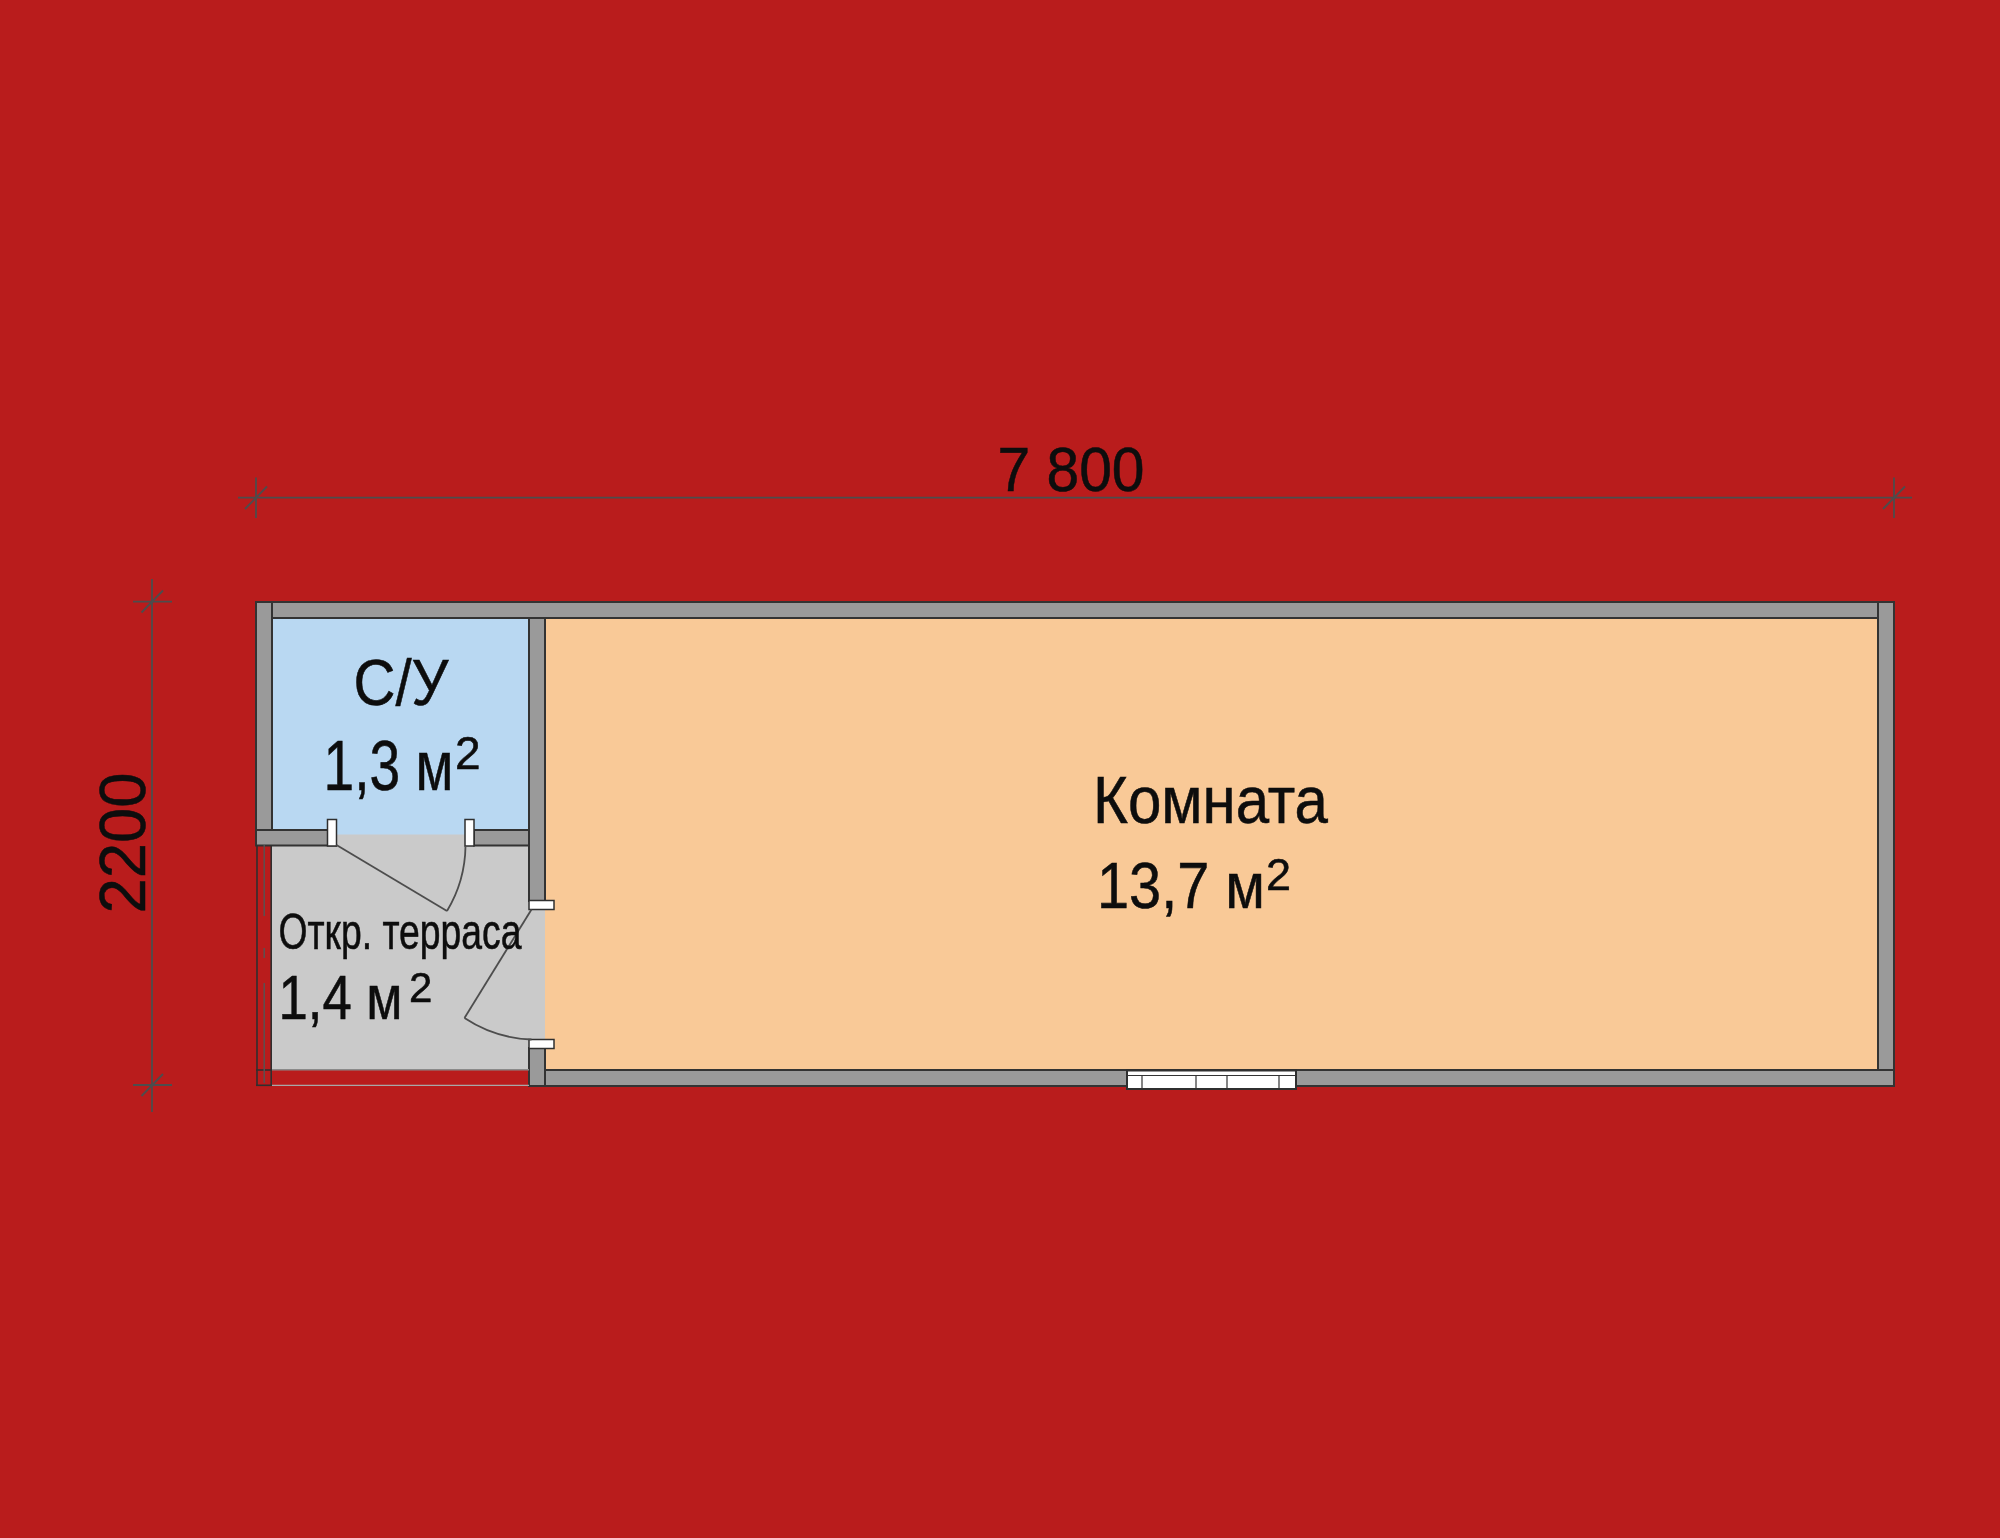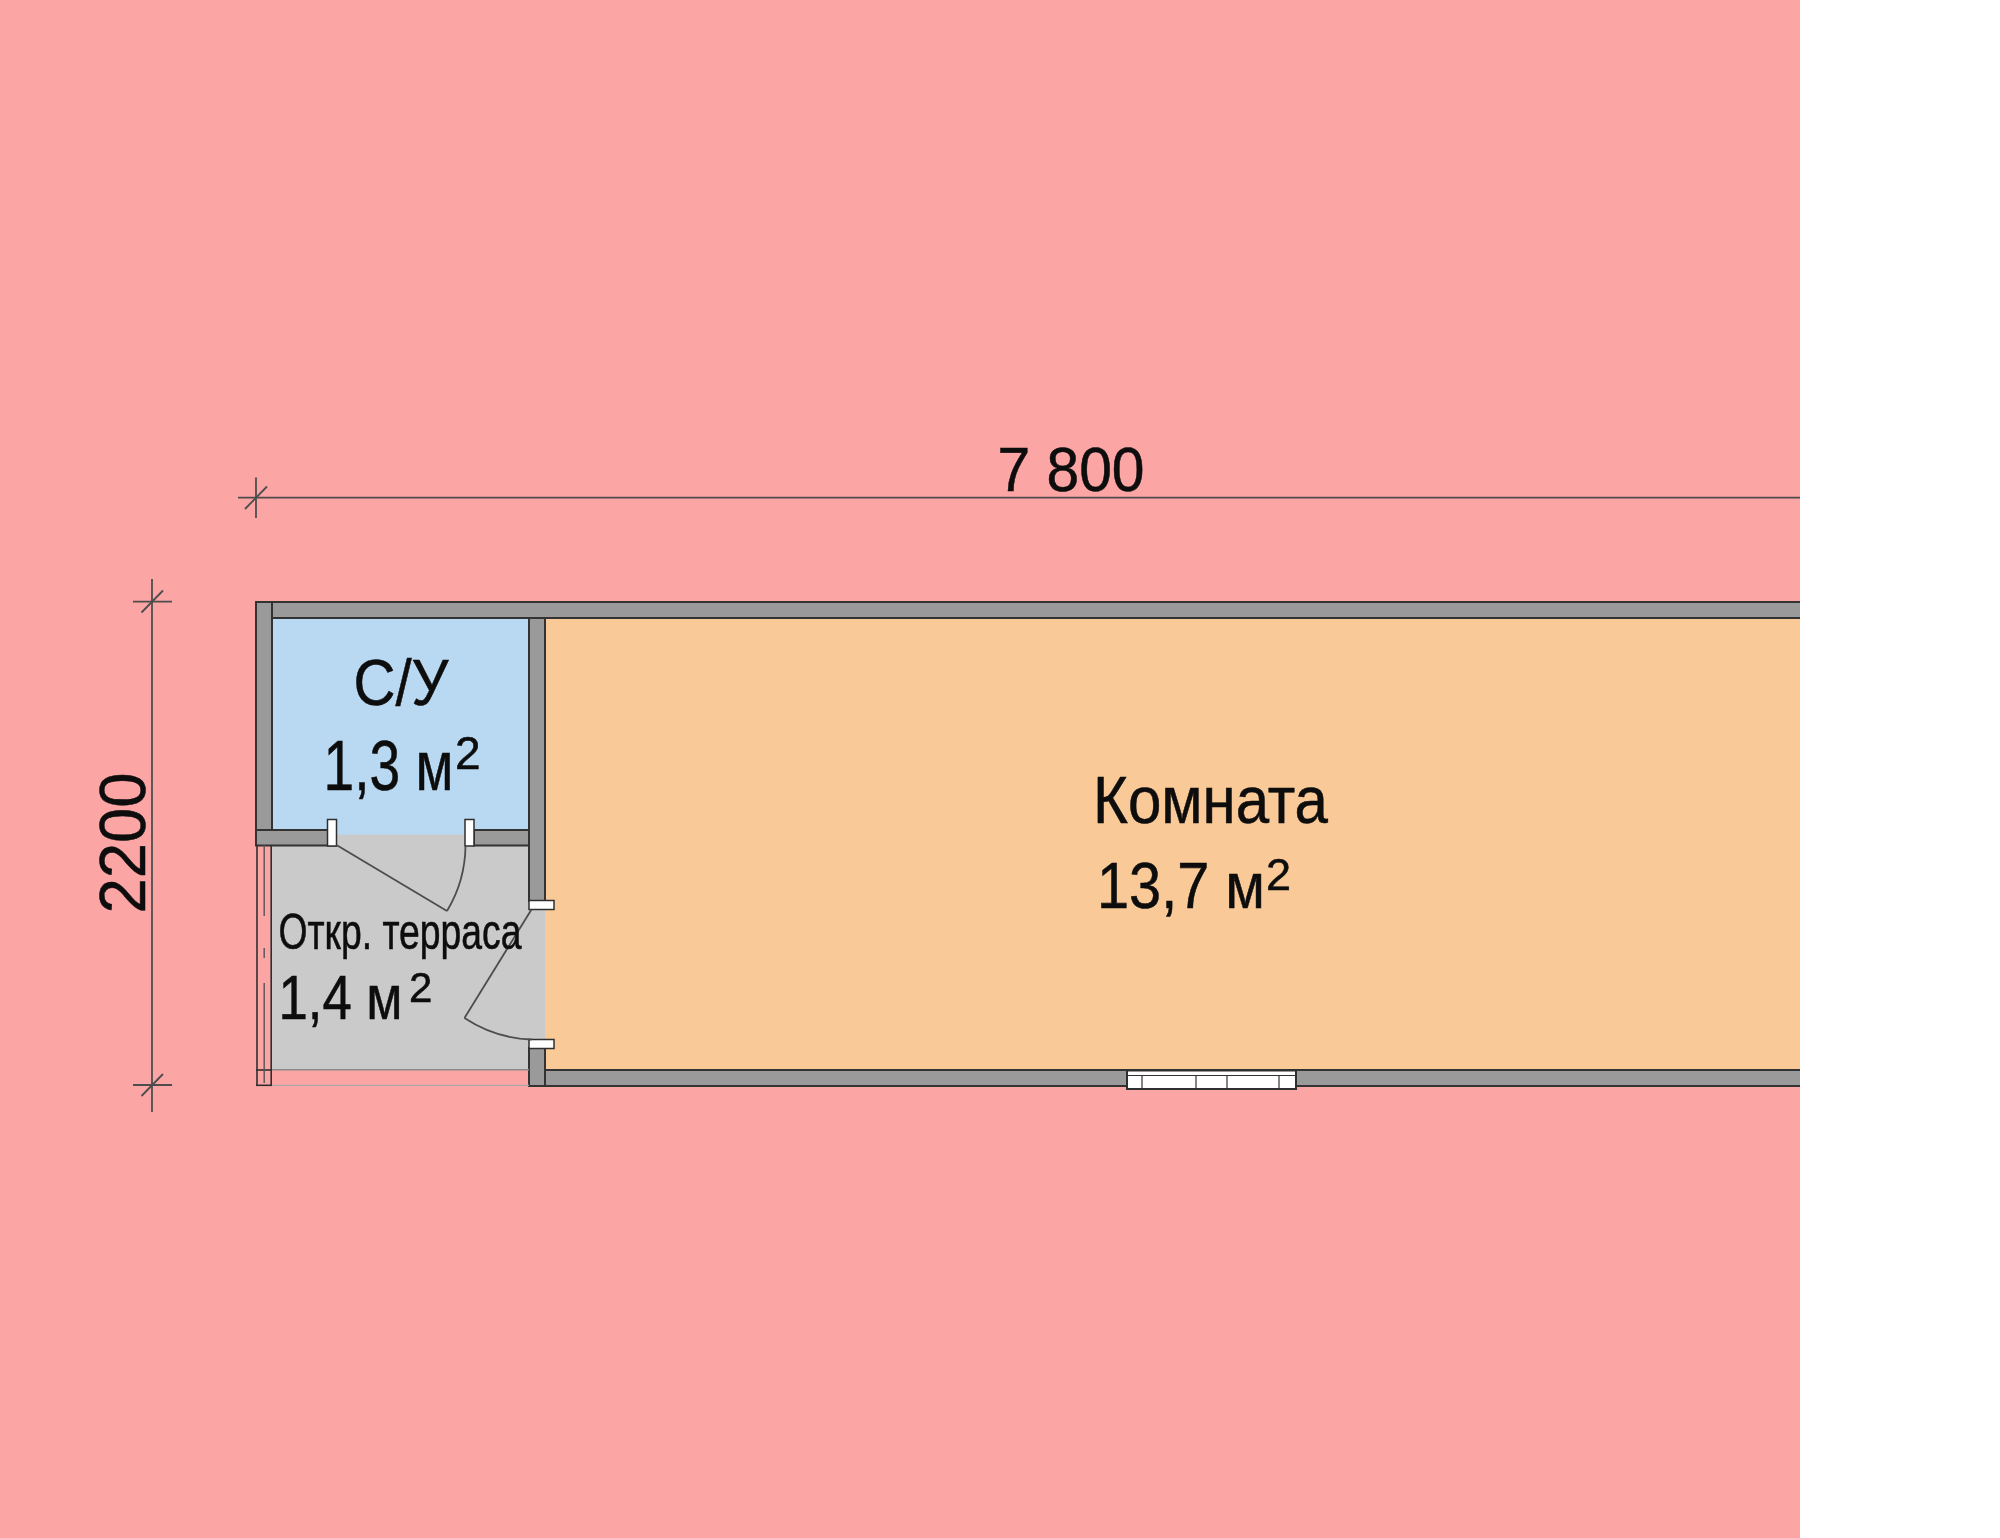--- a/index.html
+++ b/index.html
@@ -1,16 +1,16 @@
 <!DOCTYPE html>
 <html><head>
 <meta charset="utf-8">
 <style>
   html,body{margin:0;padding:0;background:#ffffff;}
-  #page{position:relative;width:1800px;height:1538px;background:#fca5a5;overflow:hidden;}
+  #page{position:relative;width:2000px;height:1538px;background:#b91c1c;overflow:hidden;}
   svg{position:absolute;left:0;top:0;}
   text{font-family:"Liberation Sans",sans-serif;fill:#0d0d0d;stroke:#0d0d0d;stroke-width:0.55;}
 </style>
 </head>
 <body>
 
 <div id="page">
 <svg width="2000" height="1538" viewBox="0 0 2000 1538">
 
   <g stroke="#4d4d4d" stroke-width="1.8" fill="none">

